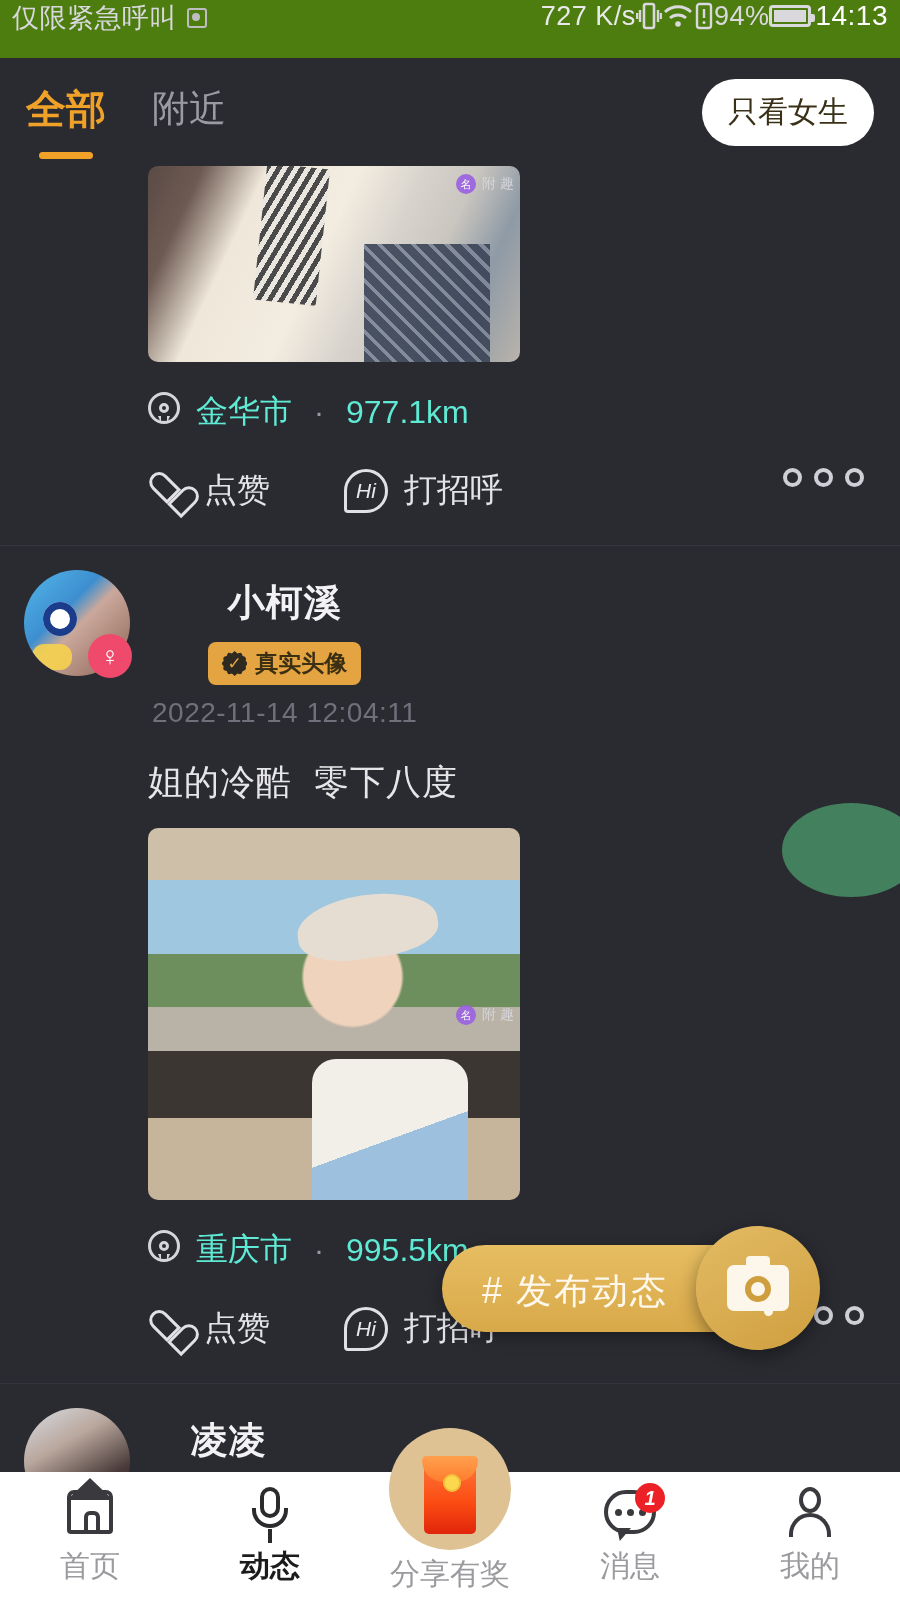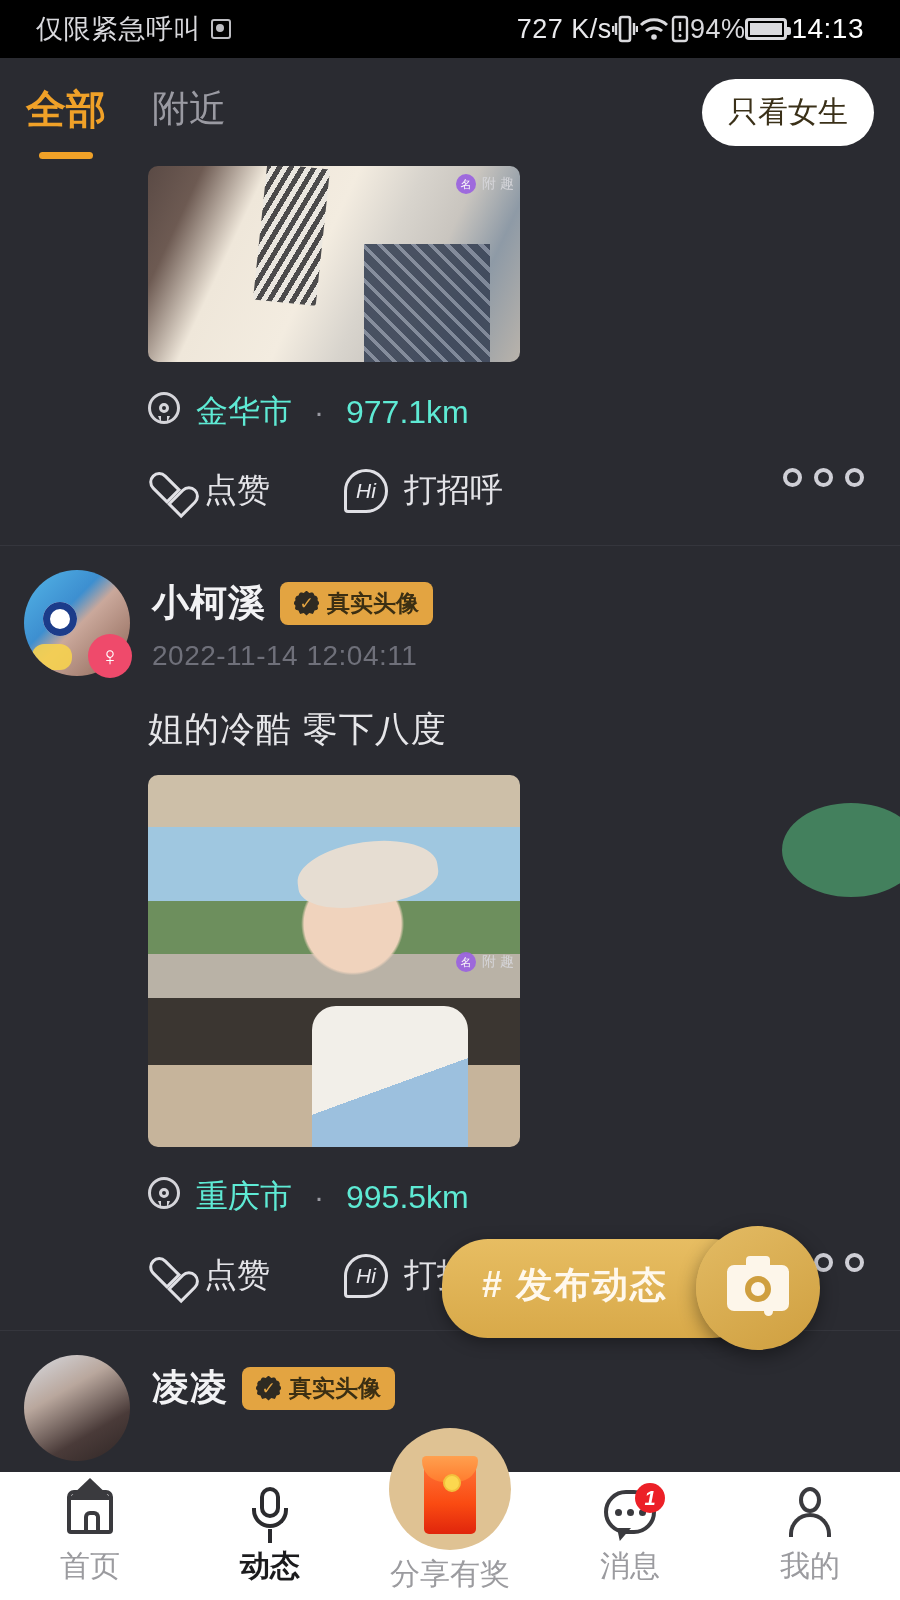--- a/index.html
+++ b/index.html
@@ -7,22 +7,22 @@
   body {
     background:#2a2b31;
     font-family:"Liberation Sans","DejaVu Sans",sans-serif;
     color:#e8e8ea;
     overflow:hidden;
     position:relative;
   }
 
   
   .statusbar{
-    height:58px; display:flex; align-items:center;
-    padding:0 36px; background:#000000;
+    height:58px; display:flex; align-items:flex-start;
+    padding:0 12px; background:#4d7c0f;
     font-size:27px; color:#d9d9dd; letter-spacing:.5px;
   }
   .sb-left{display:flex;align-items:center;gap:10px;}
   .sb-right{margin-left:auto;display:flex;align-items:center;}
   .sb-sim{
     width:20px;height:20px;border:2px solid #bdbdc2;border-radius:3px;
     position:relative;
   }
   .sb-sim:after{content:"";position:absolute;left:3px;top:3px;width:8px;height:8px;
     border-radius:50%;background:#bdbdc2;}
@@ -73,33 +73,33 @@
   .avatar .blob{
     position:absolute;left:8%;bottom:6%;width:40px;height:26px;border-radius:12px;
     background:#f6d14f;opacity:.9;
   }
   .gender-badge{
     position:absolute;right:-2px;bottom:-2px;width:44px;height:44px;border-radius:50%;
     background:#ef4a6b;display:flex;align-items:center;justify-content:center;
     color:#fff;font-size:26px;line-height:1;font-weight:700;
   }
   .post-meta{margin-left:22px;padding-top:8px;}
-  .name-row{display:flex;align-items:center;gap:14px;}
+  .name-row{display:flex;align-items:center;gap:14px;flex-direction:column;}
   .uname{font-size:37px;font-weight:700;color:#f2f2f4;letter-spacing:1px;}
   .verify{
     display:flex;align-items:center;gap:8px;background:#e3a441;color:#3b2f13;
     border-radius:8px;padding:6px 14px;font-size:23px;font-weight:700;
   }
   .verify .star{
     width:25px;height:25px;background:#2e2a22;border-radius:50%;
     display:flex;align-items:center;justify-content:center;color:#e3a441;font-size:17px;
     clip-path:polygon(50% 0,61% 10%,76% 6%,82% 20%,97% 24%,94% 39%,104% 50%,94% 61%,97% 76%,82% 80%,76% 94%,61% 90%,50% 100%,39% 90%,24% 94%,18% 80%,3% 76%,6% 61%,-4% 50%,6% 39%,3% 24%,18% 20%,24% 6%,39% 10%);
   }
   .timestamp{font-size:28px;color:#6f707a;margin-top:12px;letter-spacing:.5px;}
-  .post-text{font-size:35px;color:#e6e6e9;padding:30px 26px 0 148px;letter-spacing:1px;}
+  .post-text{font-size:35px;color:#e6e6e9;padding:30px 26px 0 148px;letter-spacing:1px;font-family:Liberation Mono, monospace;}
 
   .media{
     margin:22px 0 0 148px;width:372px;height:196px;border-radius:10px;overflow:hidden;
     position:relative;
   }
   .media.tall{height:372px;width:372px;}
   .wm{
     position:absolute;right:6px;top:8px;display:flex;align-items:center;gap:6px;
     font-size:14px;color:#d8d8dd;opacity:.92;
   }
@@ -185,22 +185,22 @@
   
   .green-bubble{
     position:absolute;right:-20px;top:803px;width:138px;height:94px;border-radius:50%;
     background:#43805d;z-index:30;
   }
   .fab{
     position:absolute;right:80px;bottom:250px;z-index:40;display:flex;align-items:center;
   }
   .fab-pill{
     background:linear-gradient(180deg,#e7bd62 0%,#d8a949 100%);
-    color:#fff8ec;font-size:36px;font-weight:700;letter-spacing:2px;
-    border-radius:46px;padding:22px 90px 28px 40px;margin-right:-62px;
+    color:#fff8ec;font-size:36px;font-weight:400;letter-spacing:2px;
+    border-radius:46px;padding:22px 90px 16px 40px;margin-right:-62px;
     box-shadow:0 4px 16px rgba(0,0,0,.35);
   }
   .fab-cam{
     width:124px;height:124px;border-radius:50%;
     background:linear-gradient(150deg,#e3bb64 0%,#cf9f3f 100%);
     display:flex;align-items:center;justify-content:center;
     box-shadow:0 6px 18px rgba(0,0,0,.38);position:relative;
   }
   .cam-ic{width:62px;height:46px;background:#fdf6ea;border-radius:7px;position:relative;}
   .cam-ic:before{

